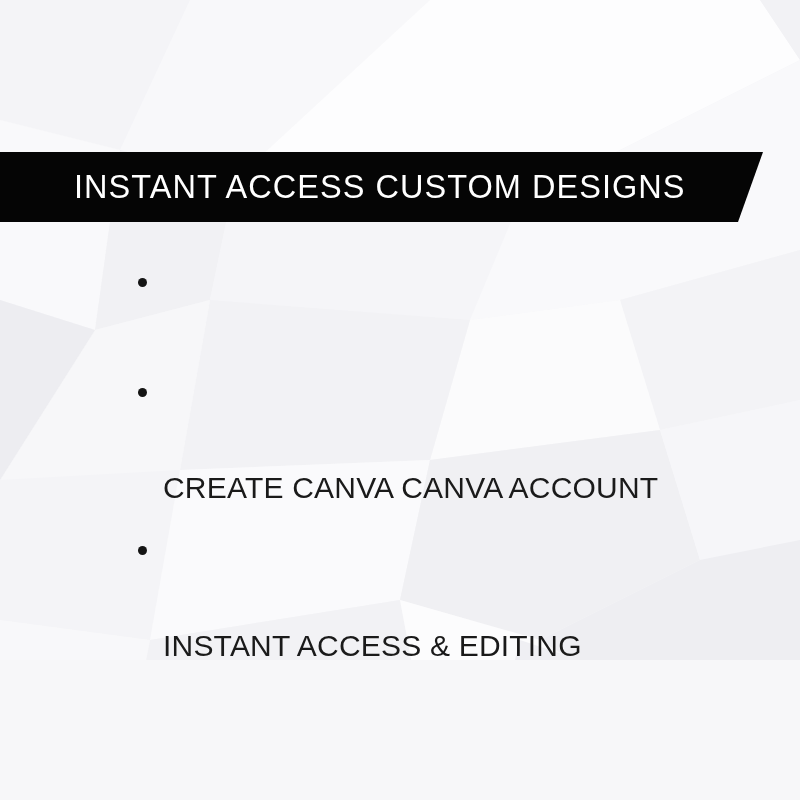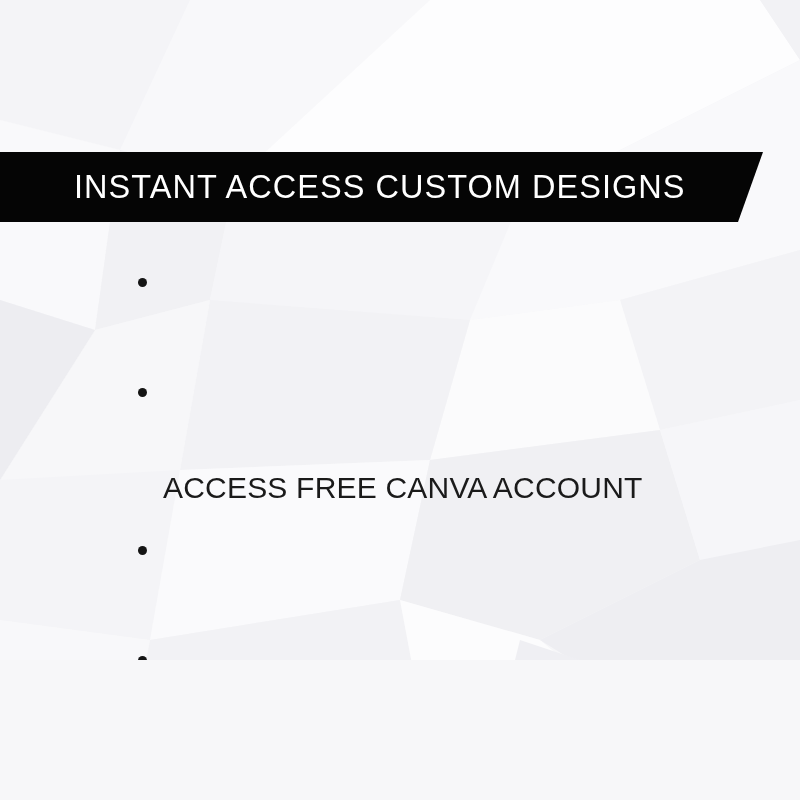--- a/index.html
+++ b/index.html
@@ -140,24 +140,25 @@
     </svg>
     <div id="banner-title">INSTANT ACCESS CUSTOM DESIGNS</div>
   </div>
 
   <ul id="feature-list">
     <li class="feature-item">
       <span class="feature-bullet"></span>
     </li>
     <li class="feature-item">
       <span class="feature-bullet"></span>
-      <span class="feature-text">ACCESS FREE CANVA ACCOUNT</span>
+      <span class="feature-text">CREATE CANVA CANVA ACCOUNT</span>
     </li>
     <li class="feature-item">
       <span class="feature-bullet"></span>
+      <span class="feature-text">INSTANT ACCESS &amp; EDITING</span>
     </li>
     <li class="feature-item">
       <span class="feature-bullet"></span>
       
     </li>
 
   </ul>
 
 </div>
 

